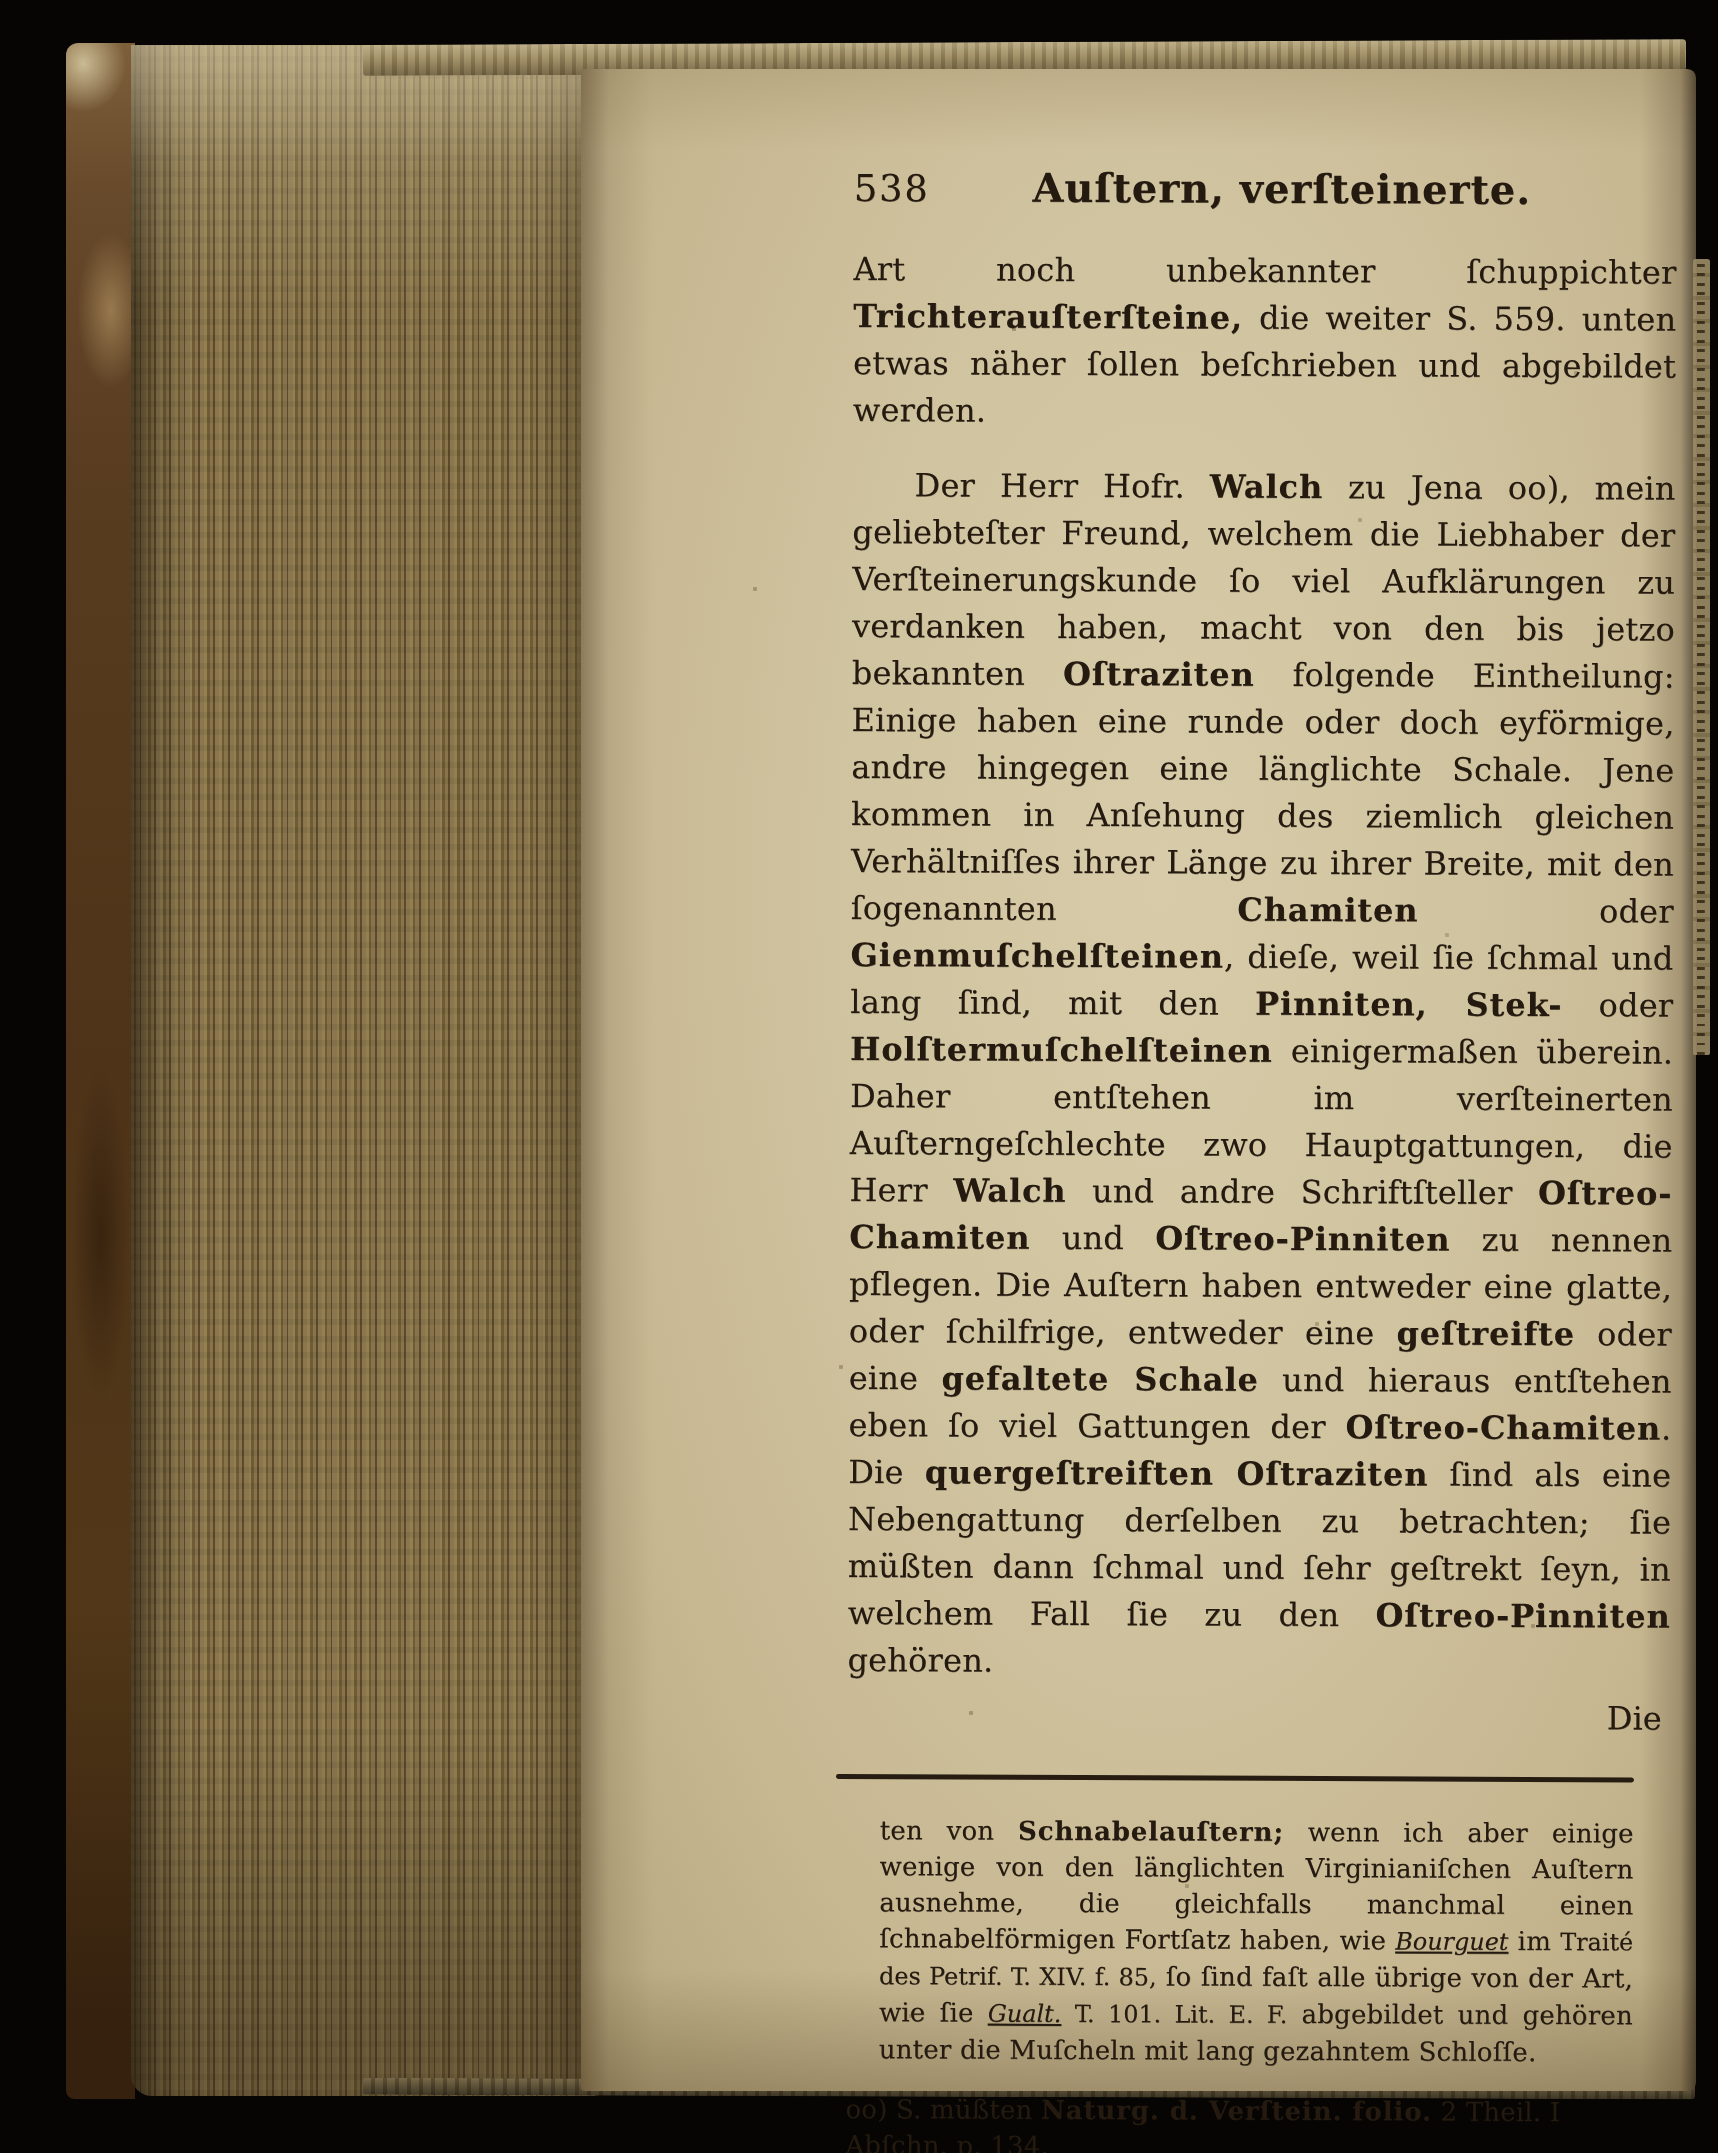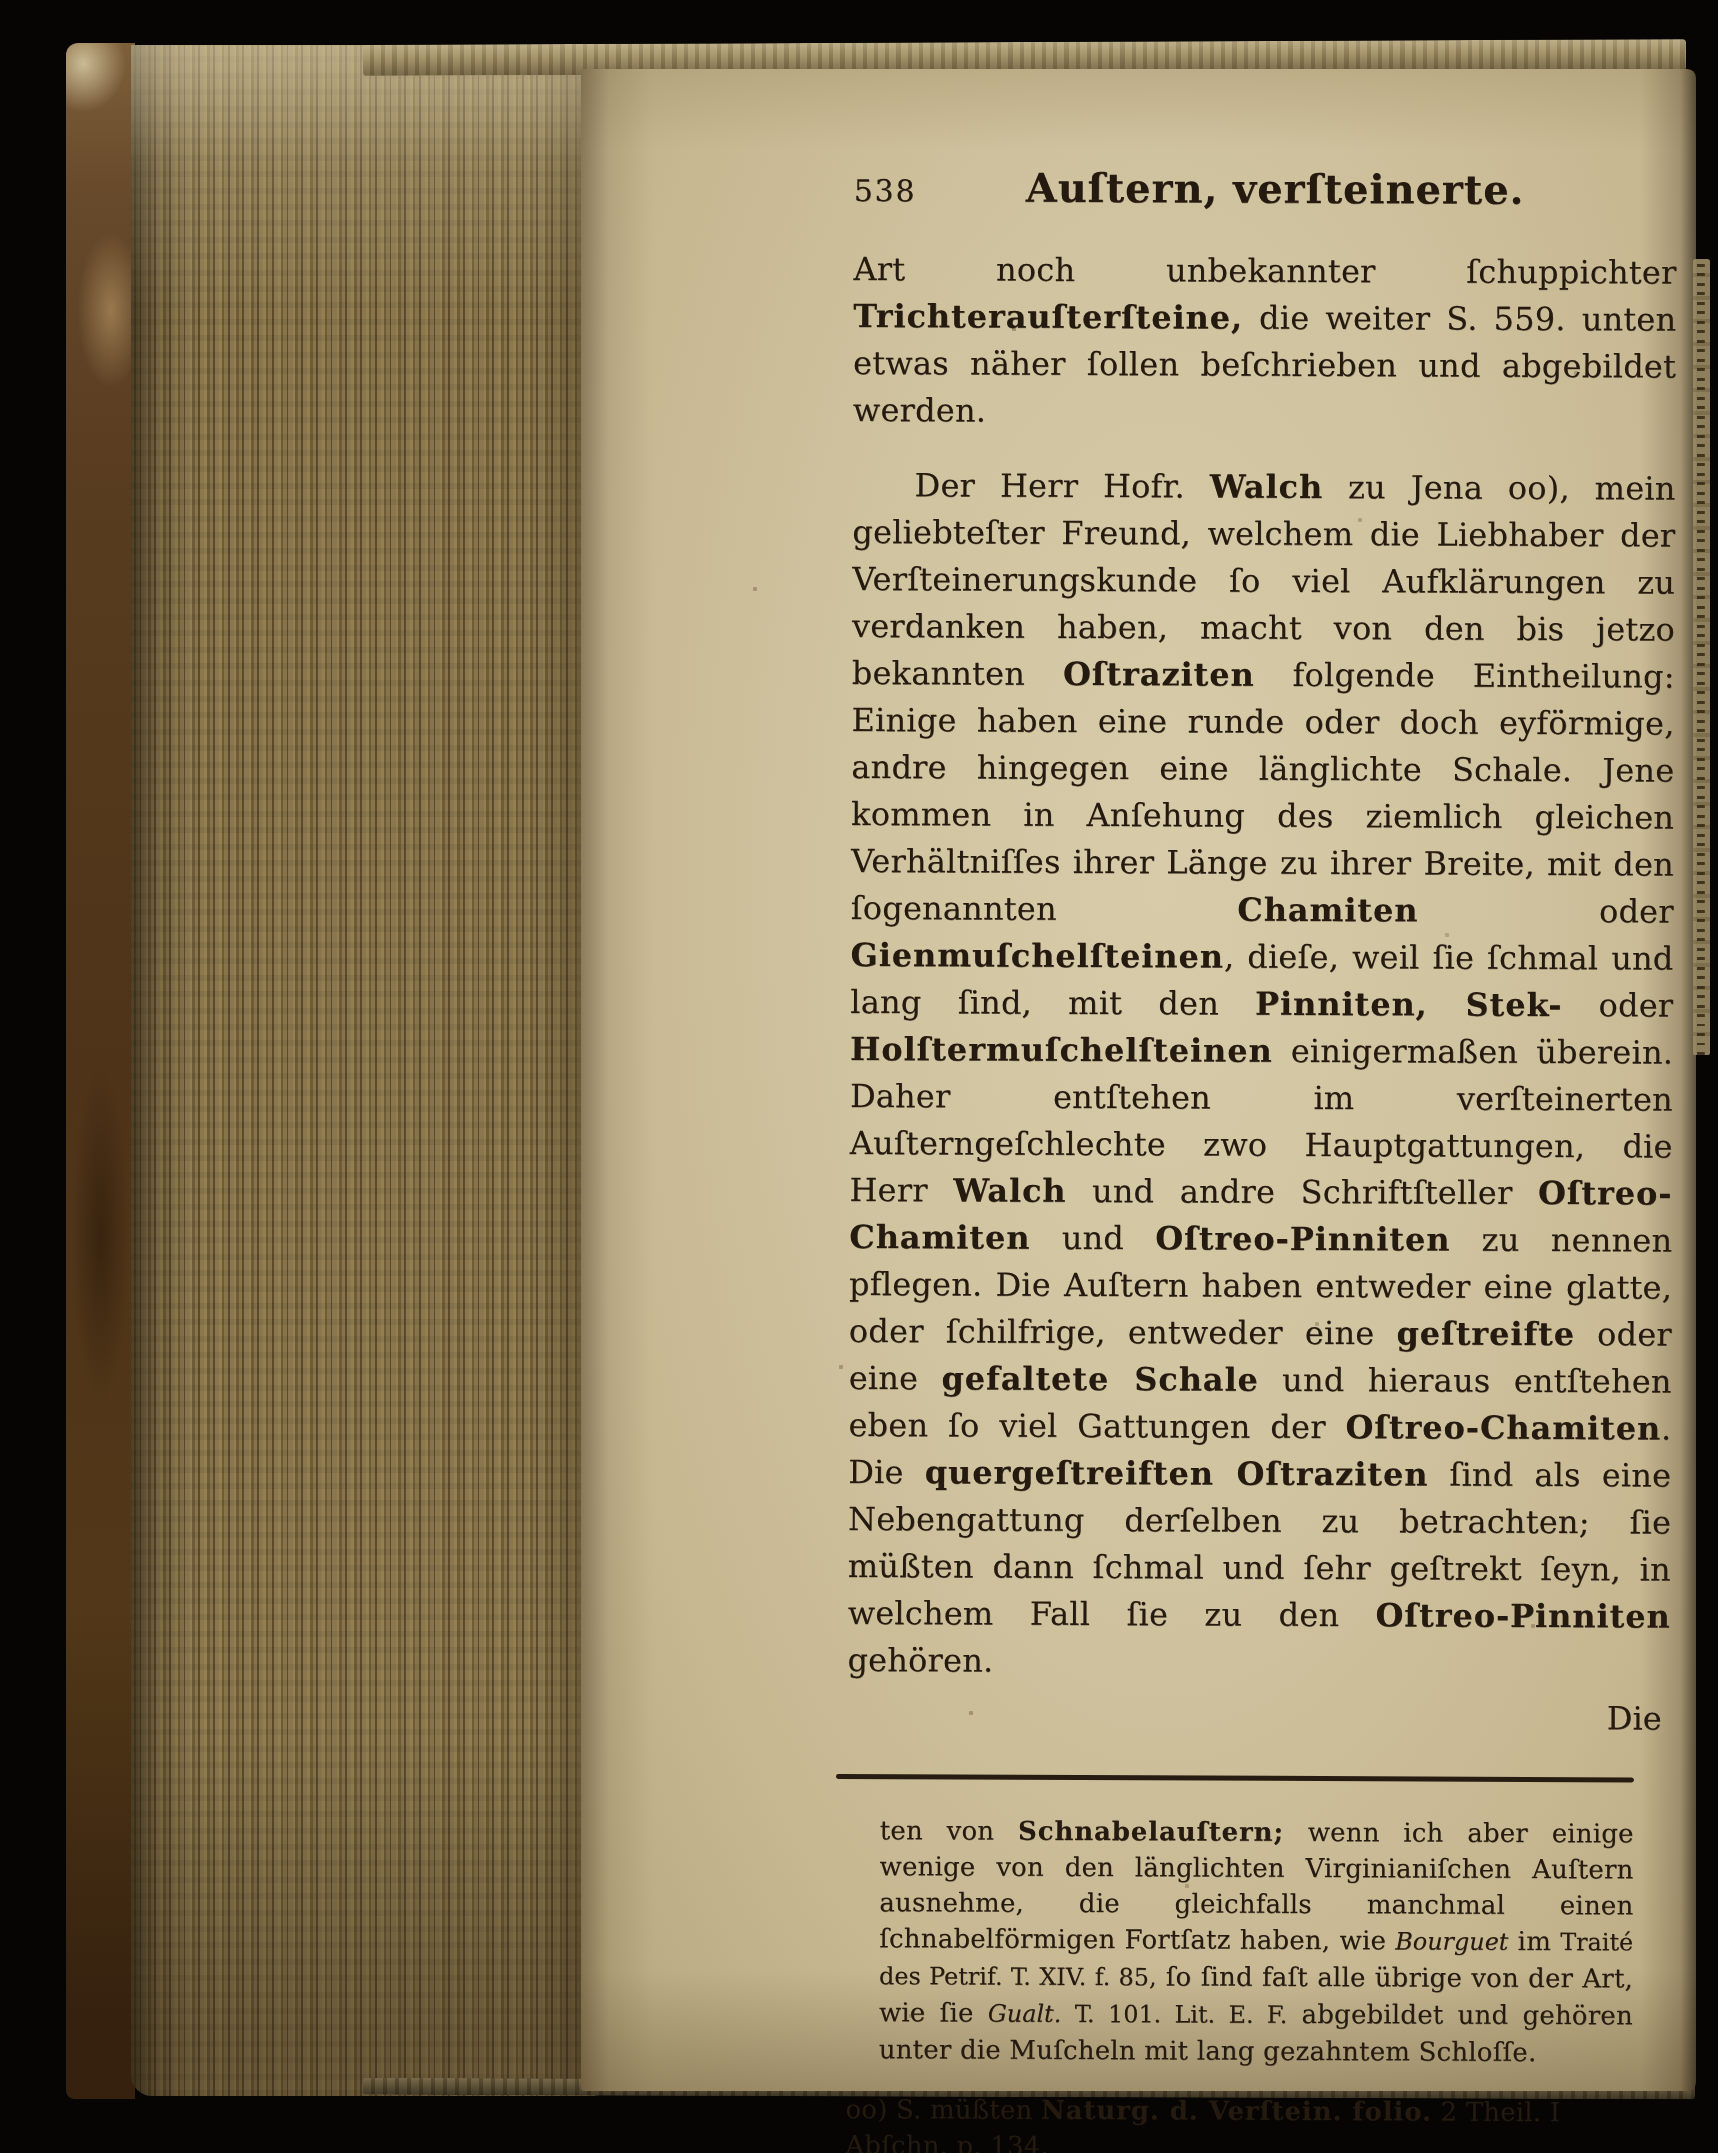--- a/index.html
+++ b/index.html
@@ -77,28 +77,28 @@
 
   
   .textcol {
     position: absolute; left: 854px; top: 163px; width: 823px;
     color: #241a10;
     transform: rotate(0.25deg);
     transform-origin: top left;
     text-shadow: 0.3px 0.5px 0.6px rgba(35,22,8,.45);
   }
   .pheader { display: flex; align-items: baseline; margin-bottom: 36px; }
-  .pagenum { font-size: 30px; letter-spacing: 1.7px; }
+  .pagenum { font-size: 37px; letter-spacing: 1.7px; }
   .runtitle { flex: 1; text-align: center; font-size: 40px; font-weight: bold; padding-right: 43px; letter-spacing: 0.9px; }
   .body { font-size: 32px; line-height: 47px; text-align: justify; margin: 0; letter-spacing: 0.2px; }
   .p1 { margin-bottom: 28px; }
   .p2 { text-indent: 62px; }
   .em { font-weight: bold; letter-spacing: 0.9px; }
   .lat { font-size: .92em; letter-spacing: 0; }
-  .lat-i { font-size: .92em; font-style: italic; letter-spacing: 0; }
+  .lat-i { font-size: .92em; font-style: italic; letter-spacing: 0; text-decoration: underline; }
   .catchword { text-align: right; font-size: 32px; margin-top: 12px; padding-right: 8.6px; }
   .fnrule { height: 5.2px; background: #261c11; margin: 40px 36px 0 -11.2px; border-radius: 2.6px; }
   .footnote { font-size: 26px; line-height: 36px; text-align: justify; letter-spacing: 0.2px; }
   .fn1 { margin: 33px 36px 0 33px; }
   .fn2 { margin: 24px 52px 0 0; text-align: left; }
 </style>
 </head>
 <body>
 
 <div class="photo">

